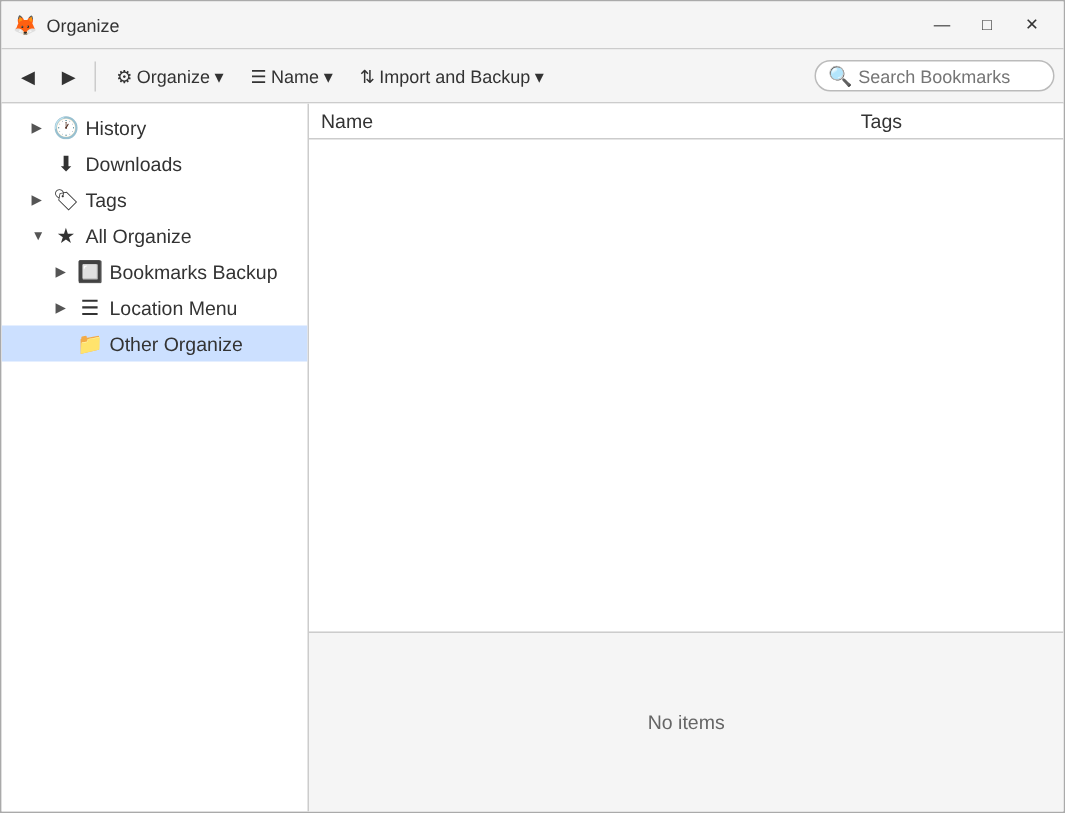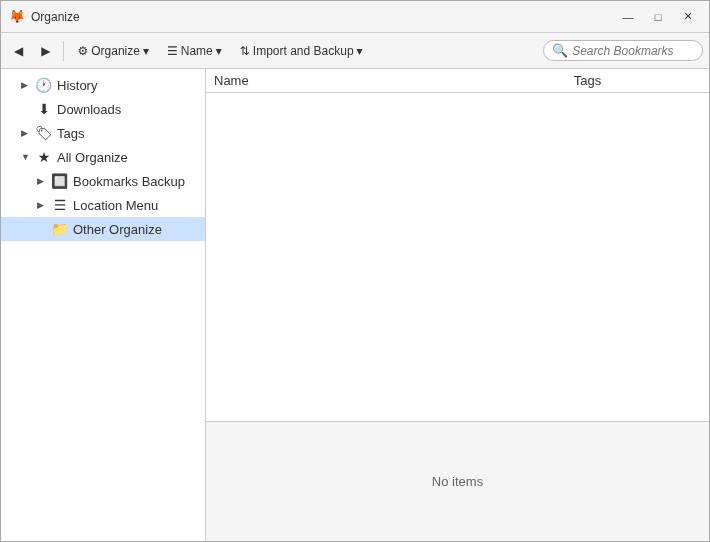--- a/index.html
+++ b/index.html
@@ -98,21 +98,20 @@
       width: 160px;
       gap: 4px;
     }
     .search-box input {
       border: none;
       outline: none;
       font-size: 12px;
       background: transparent;
       width: 100%;
       color: #4d7c0f;
-      font-style: italic;
     }
 
     
     .content-area {
       display: flex;
       flex: 1;
       overflow: hidden;
     }
 
     

